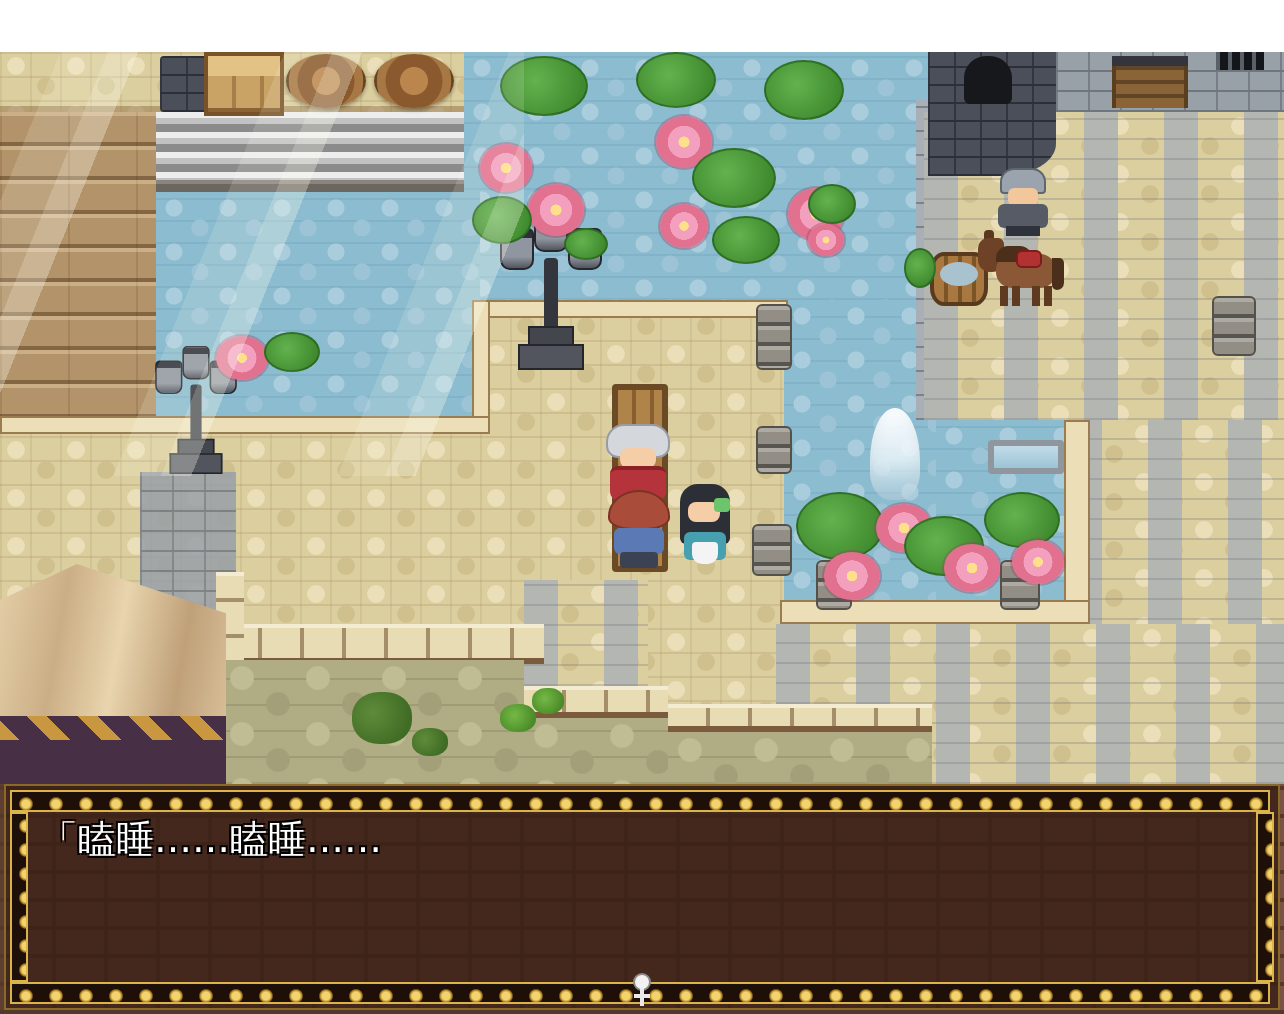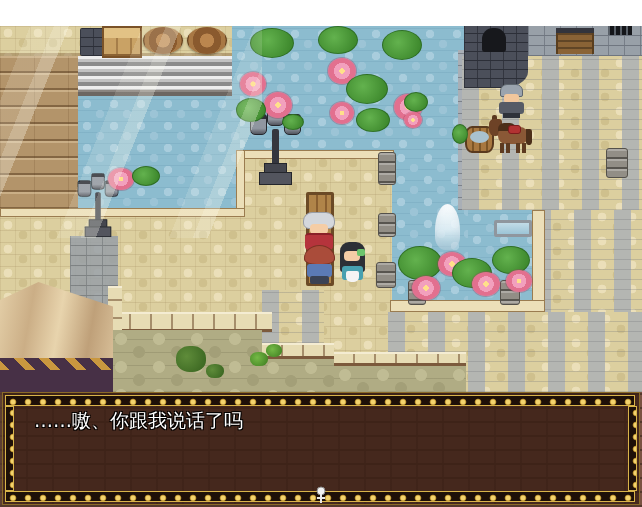--- a/index.html
+++ b/index.html
@@ -288,21 +288,21 @@
     <div class="abs flower" style="left:506px;top:244px;width:26px;height:22px;"></div>
 
     <div class="abs rays" style="left:0;top:0;width:262px;height:212px;"></div>
 
     <div class="dlg">
       <div class="orn" style="left:2px;top:2px;width:630px;height:11px;"></div>
       <div class="orn" style="left:2px;bottom:2px;width:630px;height:11px;"></div>
       <div class="orn" style="left:2px;top:13px;width:9px;height:85px;"></div>
       <div class="orn" style="right:2px;top:13px;width:9px;height:85px;"></div>
       <div class="dlgtext">
-        <div class="dlgline2">……嗷、你跟我说话了吗</div>
+        <div>「瞌睡……瞌睡……</div>
       </div>
       <svg class="pausecur" width="16" height="20" viewBox="0 0 16 20">
         <circle cx="8" cy="6" r="4" fill="#f2f2f2" stroke="#8a8a8a" stroke-width="1"></circle>
         <path d="M8 9 L8 18 M4 13 L12 13" stroke="#e9e9e9" stroke-width="2"></path>
       </svg>
     </div>
 
   </div>
 </div>
 

